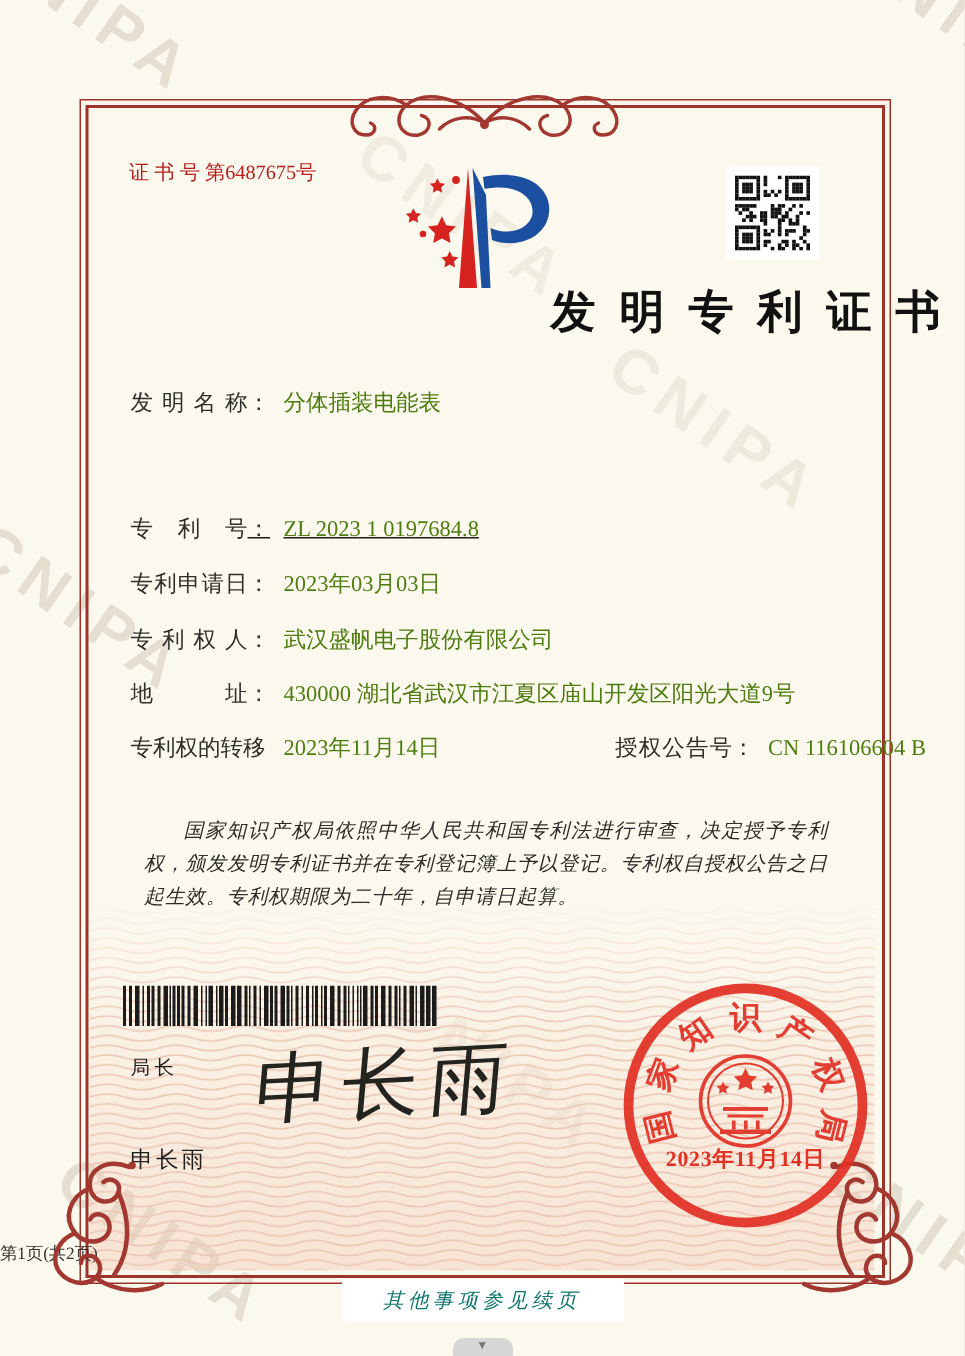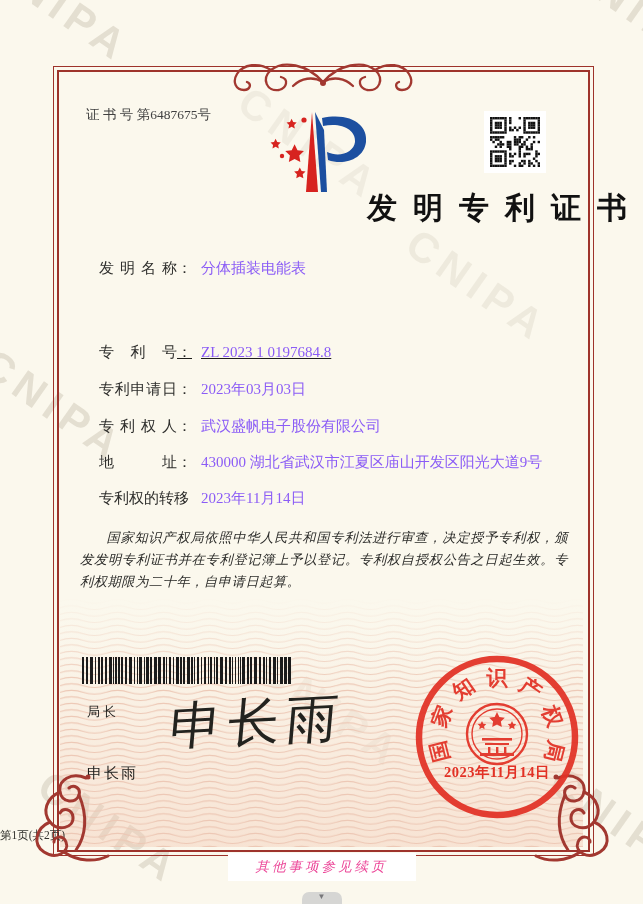--- a/index.html
+++ b/index.html
@@ -13,56 +13,56 @@
       font-weight:bold;font-size:42px;letter-spacing:7px;color:rgba(168,158,136,.28);
       transform:rotate(35deg);user-select:none;white-space:nowrap;}
   
   .frame{position:absolute;left:57px;top:70px;width:529px;height:778px;
          border:2px solid #9e332b;}
   .frame::after{content:"";position:absolute;left:-6px;top:-6px;right:-6px;bottom:-6px;
          border:1px solid #9e332b;}
   
   .waves{position:absolute;left:60px;top:598px;width:523px;height:249px;z-index:1;}
   
-  .cert-no{position:absolute;left:86px;top:106px;font-size:13.5px;color:#404040;}
+  .cert-no{position:absolute;left:86px;top:106px;font-size:13.5px;color:#b91c1c;}
   .logo{position:absolute;left:266px;top:104px;z-index:2;}
   .qr{position:absolute;left:484px;top:111px;width:62px;height:62px;background:#fff;z-index:2;}
   .qr svg{position:absolute;left:6px;top:6px;}
   .title{position:absolute;left:0;top:188px;width:100%;text-align:right;
          font-size:30px;font-weight:bold;letter-spacing:16px;text-indent:16px;color:#111;}
   
   .field{position:absolute;left:87px;font-size:15px;white-space:nowrap;z-index:2;}
   .flabel{display:inline-block;width:78px;text-align:justify;text-align-last:justify;
-          color:#2e2e2c;vertical-align:bottom;margin-left:12px;}
+          color:#2e2e2c;vertical-align:bottom;}
   .fcolon{color:#2e2e2c;margin-right:9px;}
-  .fvalue{color:#8b5cf6;}
+  .fvalue{color:#4d7c0f;}
   .field2{position:absolute;left:323px;top:0;}
   
   .body-text{position:absolute;left:80px;top:527px;width:488px;z-index:2;
              font-size:13.2px;line-height:21.8px;color:#2b2b29;text-align:justify;
              font-style:italic;letter-spacing:.6px;}
-  .body-text p{margin:0;text-indent:2em;}
+  .body-text p{margin:16px;text-indent:2em;}
   
   .barcode{position:absolute;left:82px;top:657px;z-index:2;}
   
   .sig-title{position:absolute;left:87px;top:703px;font-size:13px;letter-spacing:3px;z-index:2;}
   .sig-name{position:absolute;left:87px;top:764px;font-size:15px;letter-spacing:2px;z-index:2;}
   .sig-script{position:absolute;left:170px;top:688px;font-size:52px;color:#23231f;
               letter-spacing:6px;transform:rotate(-3deg) skewX(-8deg);z-index:2;
               font-family:"DejaVu Serif",serif;}
   
   .seal{position:absolute;left:412px;top:652px;width:170px;height:170px;z-index:5;opacity:.93;}
   .seal-date{position:absolute;left:412px;top:763px;width:170px;text-align:center;
              font-size:14.5px;font-weight:bold;color:#e23125;z-index:6;letter-spacing:.5px;}
   
   .page-num{position:absolute;left:0;top:828px;width:100%;text-align:left;
             font-size:11.5px;color:#33332f;z-index:2;}
   .footer-note{position:absolute;left:50%;top:853px;transform:translateX(-50%);
                background:#ffffff;padding:5px 28px;font-size:13.5px;letter-spacing:3px;
-               color:#ec4899;font-style:italic;z-index:2;}
+               color:#0f766e;font-style:italic;z-index:2;}
   .scroll-tab{position:absolute;left:50%;bottom:0;transform:translateX(-50%);
               width:40px;height:12px;background:#d6d6d4;border-radius:7px 7px 0 0;
               text-align:center;line-height:10px;font-size:8px;color:#77777a;z-index:7;}
   
   .orn{position:absolute;z-index:4;}
 </style>
 </head>
 <body>
 
 <div class="page">
@@ -358,20 +358,23 @@
     <span class="flabel">专利申请日</span><span class="fcolon">：</span><span class="fvalue">2023年03月03日</span>
   </div>
   <div class="field" style="top:417px;">
     <span class="flabel">专利权人</span><span class="fcolon">：</span><span class="fvalue">武汉盛帆电子股份有限公司</span>
   </div>
   <div class="field" style="top:453px;">
     <span class="flabel">地址</span><span class="fcolon">：</span><span class="fvalue">430000 湖北省武汉市江夏区庙山开发区阳光大道9号</span>
   </div>
   <div class="field" style="top:489px;width:500px;">
     <span class="flabel">专利权的转移</span><span class="fcolon">：</span><span class="fvalue">2023年11月14日</span>
+    <span class="field2">
+      <span class="flabel">授权公告号</span><span class="fcolon">：</span><span class="fvalue">CN 116106604 B</span>
+    </span>
   </div>
 
   <div class="body-text">
     <p>国家知识产权局依照中华人民共和国专利法进行审查，决定授予专利权，颁发发明专利证书并在专利登记簿上予以登记。专利权自授权公告之日起生效。专利权期限为二十年，自申请日起算。</p>
   </div>
 
   <svg class="barcode" id="barcode-svg" width="212" height="27">
       <rect x="0" y="0" width="2" height="27" fill="#1b1b1b"></rect>
       <rect x="4" y="0" width="2" height="27" fill="#1b1b1b"></rect>
       <rect x="8" y="0" width="3" height="27" fill="#1b1b1b"></rect>

